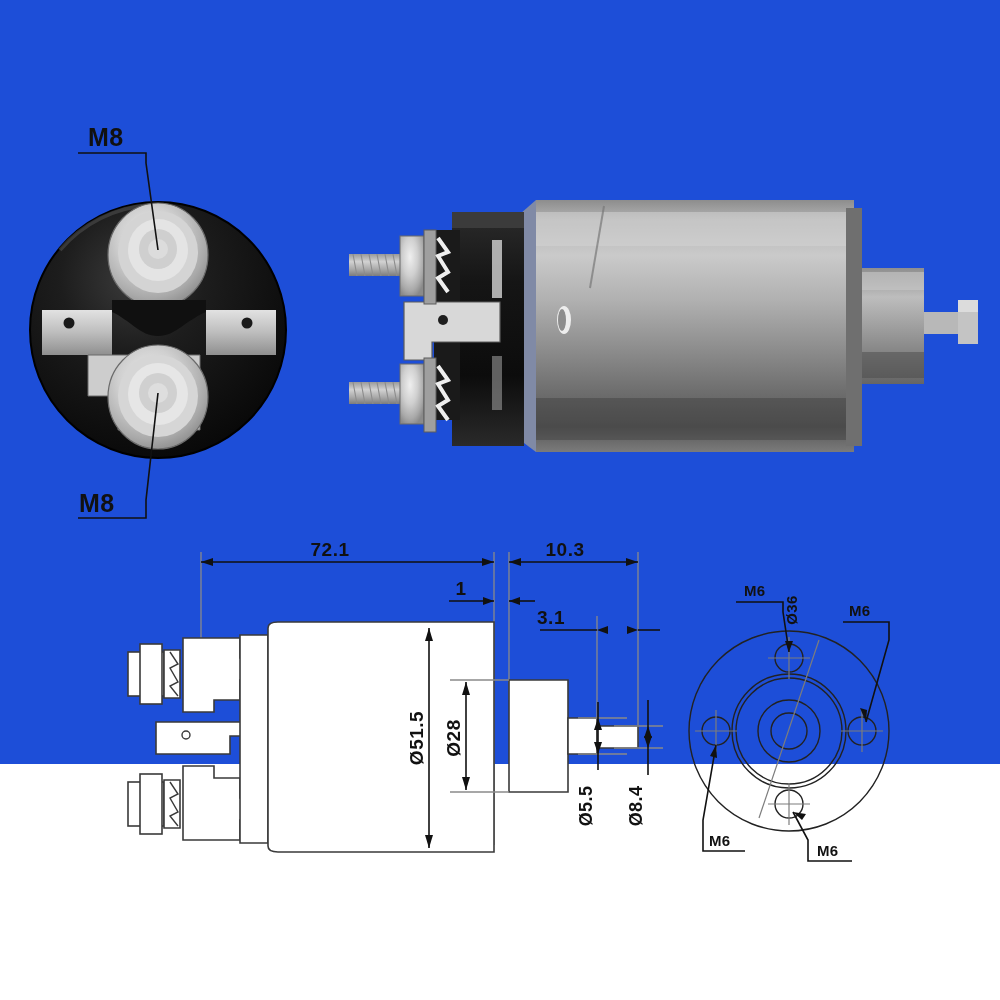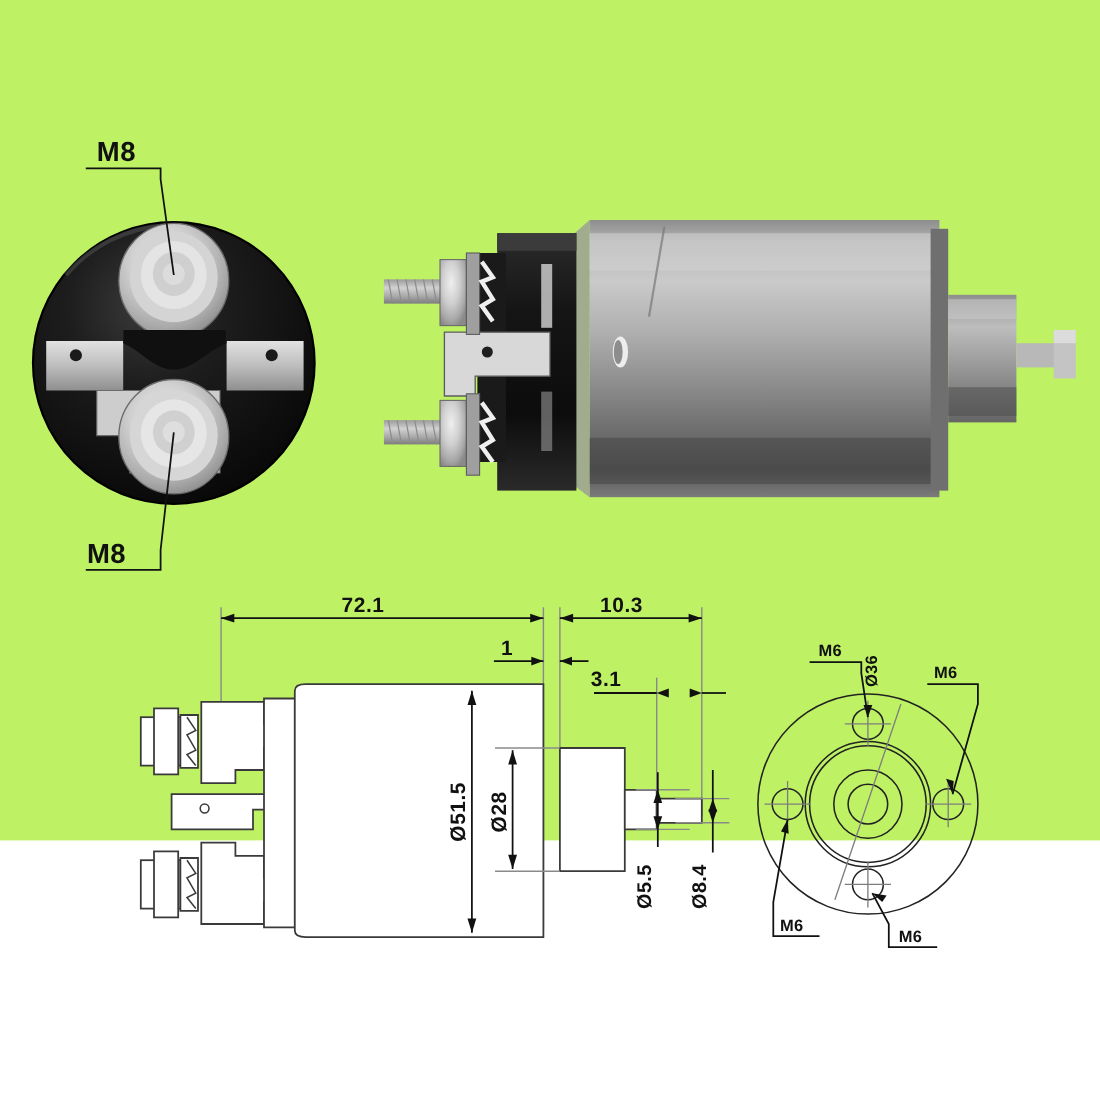--- a/index.html
+++ b/index.html
@@ -3,21 +3,21 @@
 <meta charset="utf-8">
 <title>Starter Solenoid Product Drawing</title>
 <style>
   html,body{margin:0;padding:0;background:#ffffff;}
   body{
     width:1000px;height:1000px;overflow:hidden;
     font-family:"Liberation Sans", sans-serif;
     color:#000;
     position:relative;
   }
-  #sheet{position:absolute;inset:0;width:1000px;height:764px;background:#bef264;}
+  #sheet{position:absolute;inset:0;width:1000px;height:764px;background:#1d4ed8;}
   svg#art{position:absolute;left:0;top:0;width:1000px;height:1000px;display:block;}
   .lbl{
     font-family:"Liberation Sans", sans-serif;
     font-weight:700;
     fill:#111;
   }
   .lbl-m8{font-size:25px;letter-spacing:0.5px;}
   .lbl-m6{font-size:15px;letter-spacing:0.3px;}
   .lbl-dim{font-size:19px;letter-spacing:0.5px;font-weight:700;}
   .lbl-dim-sm{font-size:18px;letter-spacing:0.4px;font-weight:700;}

